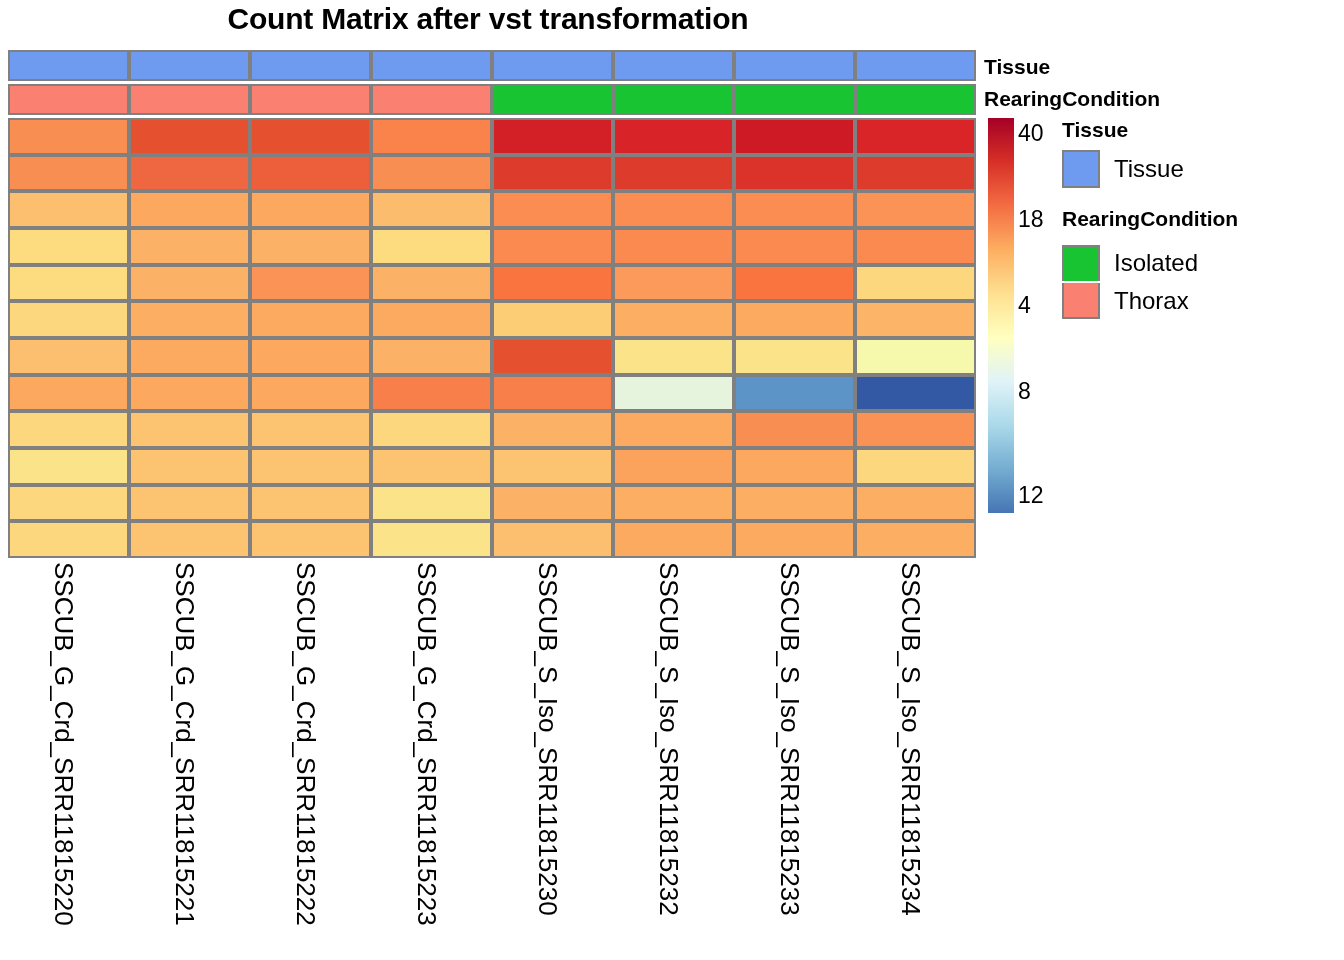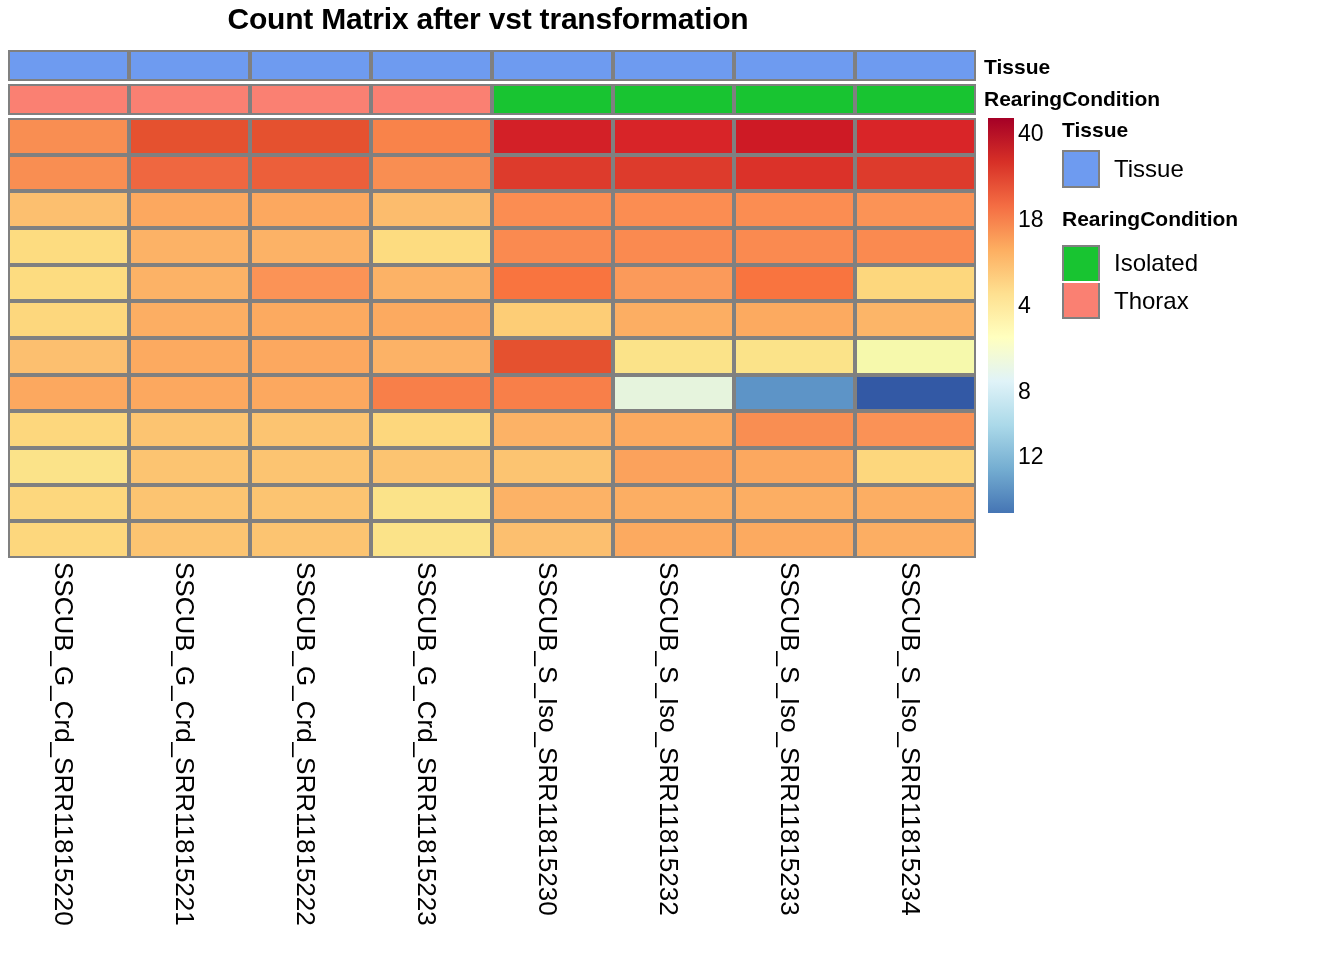--- a/index.html
+++ b/index.html
@@ -357,13 +357,13 @@
 </div>
 <div class="legend-entry" id="legend-rearing-crd">
   <div class="legend-swatch-plain" style="background: rgb(250, 128, 114); border-bottom: 2px solid rgb(128, 128, 128);"></div>
   <div class="legend-entry-label">Thorax</div>
 </div>
 
 <div class="cb-tick" style="top: 120.174px;">40</div>
 <div class="cb-tick" style="top: 206.043px;">18</div>
 <div class="cb-tick" style="top: 291.913px;">4</div>
 <div class="cb-tick" style="top: 377.783px;">8</div>
-<div class="cb-tick" style="top: 443px;">12</div>
+<div class="cb-tick" style="top: 482px;">12</div>
 
 </body></html>

